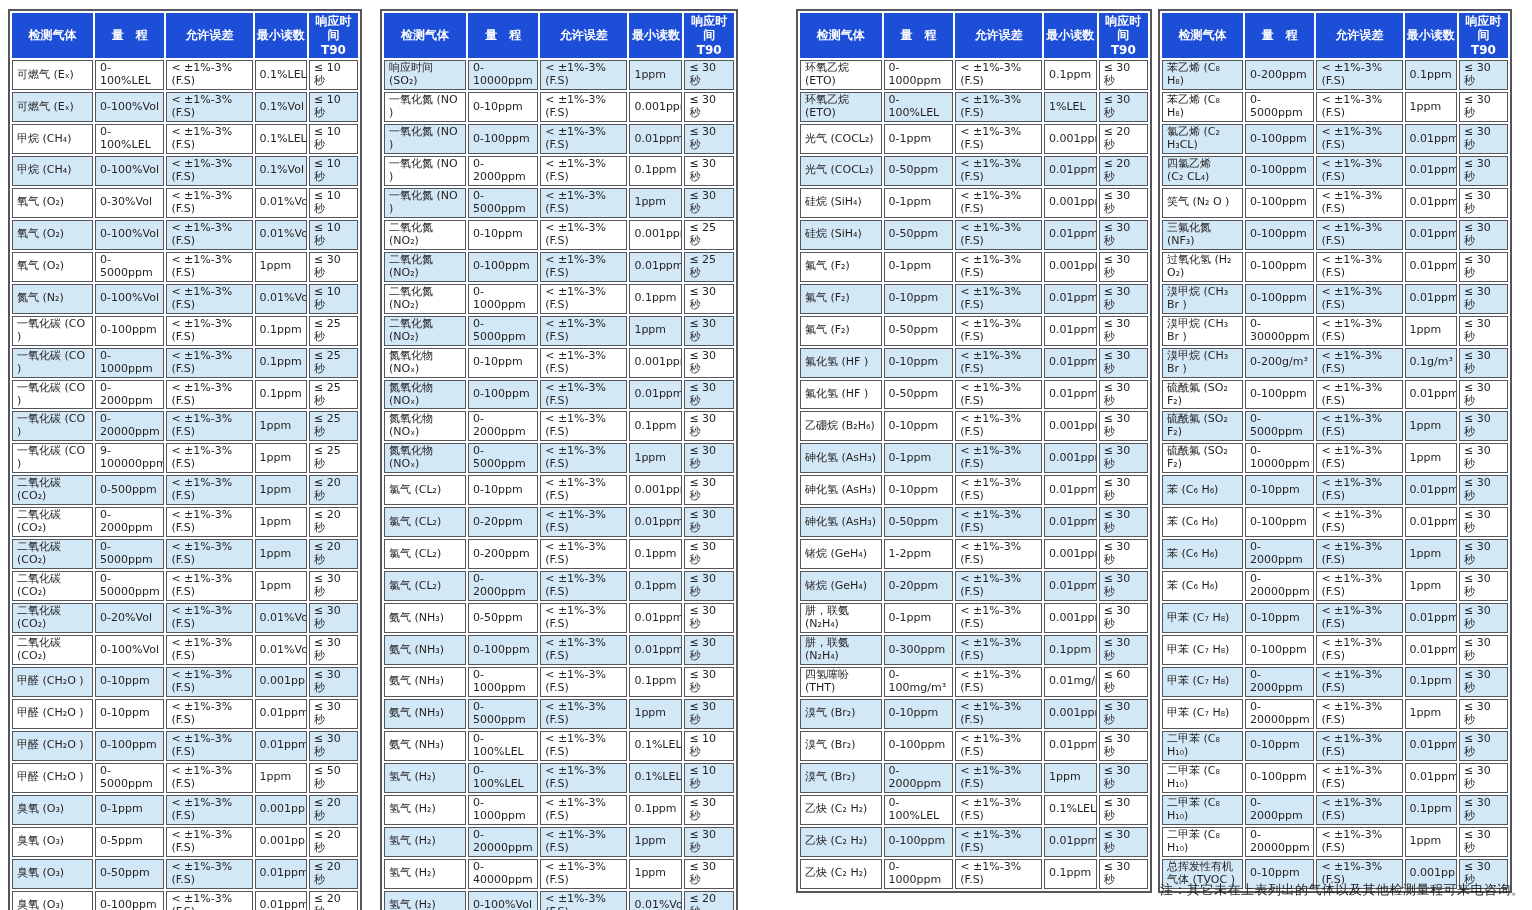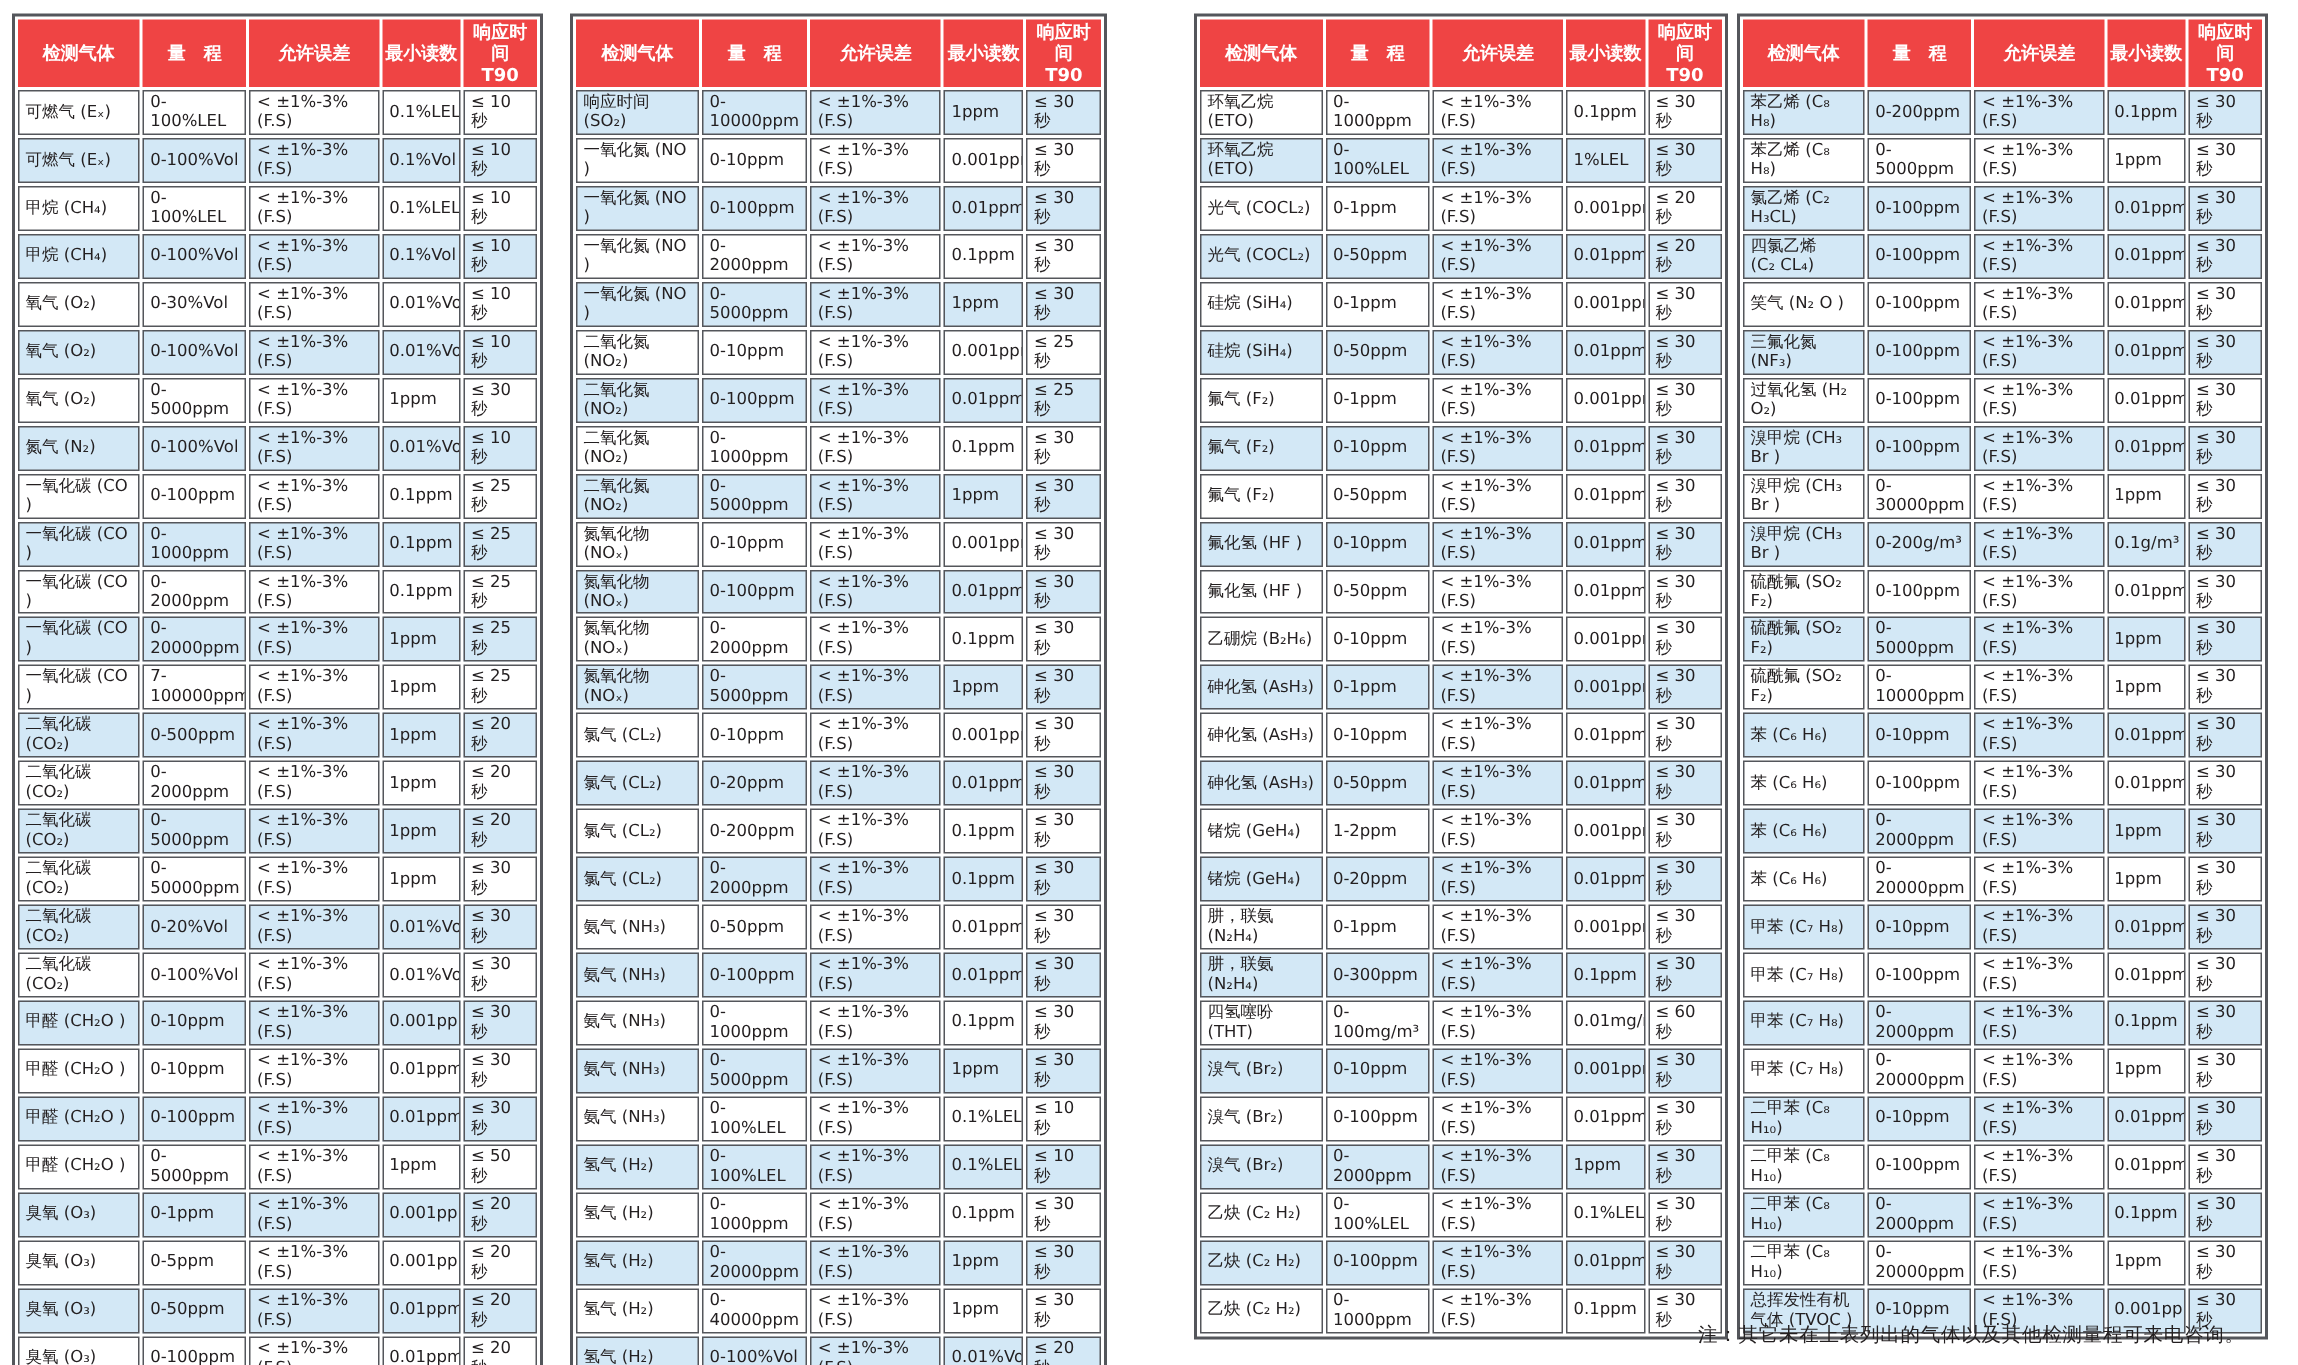--- a/index.html
+++ b/index.html
@@ -18,36 +18,36 @@
   #t2 { left: 796px;  width: 356px; }
   #t3 { left: 1158px; width: 354px; }
 
   table.gas-table col.c-gas { width: 24%; }
   table.gas-table col.c-range { width: 20.5%; }
   table.gas-table col.c-tol { width: 25.5%; }
   table.gas-table col.c-min { width: 15.5%; }
   table.gas-table col.c-t90 { width: 14.5%; }
 
   table.gas-table th {
-    background: #ef4444; color: #ffffff;
+    background: #1d4ed8; color: #ffffff;
     font-size: 12px; font-weight: bold;
     height: 30px; padding: 1px 2px; line-height: 1.2;
     text-align: center; vertical-align: middle; white-space: pre-line;
   }
   table.gas-table td {
     border: 1px solid #54565b; background: #ffffff;
     color: #231f20; font-size: 11px; line-height: 1.18;
     height: 15px; padding: 1px 4px;
     text-align: left; vertical-align: middle;
     white-space: pre-line; overflow: hidden;
   }
   table.gas-table tr.alt td { background: #d3e8f6; }
 
   .note {
-    position: absolute; left: 1132px; top: 881px;
+    position: absolute; left: 1160px; top: 881px;
     font-size: 13px; color: #231f20; letter-spacing: 0.5px;
   }
 </style>
 </head>
 <body>
 
 <div class="sheet">
   <table class="gas-table" id="t0">
       <colgroup>
         <col class="c-gas">
@@ -146,21 +146,21 @@
         </tr>
         <tr class="alt">
           <td>一氧化碳 (CO )</td>
           <td>0-20000ppm</td>
           <td>&lt; ±1%-3%(F.S)</td>
           <td>1ppm</td>
           <td>≤ 25 秒</td>
         </tr>
         <tr>
           <td>一氧化碳 (CO )</td>
-          <td>7-100000ppm</td>
+          <td>9-100000ppm</td>
           <td>&lt; ±1%-3%(F.S)</td>
           <td>1ppm</td>
           <td>≤ 25 秒</td>
         </tr>
         <tr class="alt">
           <td>二氧化碳 (CO₂)</td>
           <td>0-500ppm</td>
           <td>&lt; ±1%-3%(F.S)</td>
           <td>1ppm</td>
           <td>≤ 20 秒</td>

